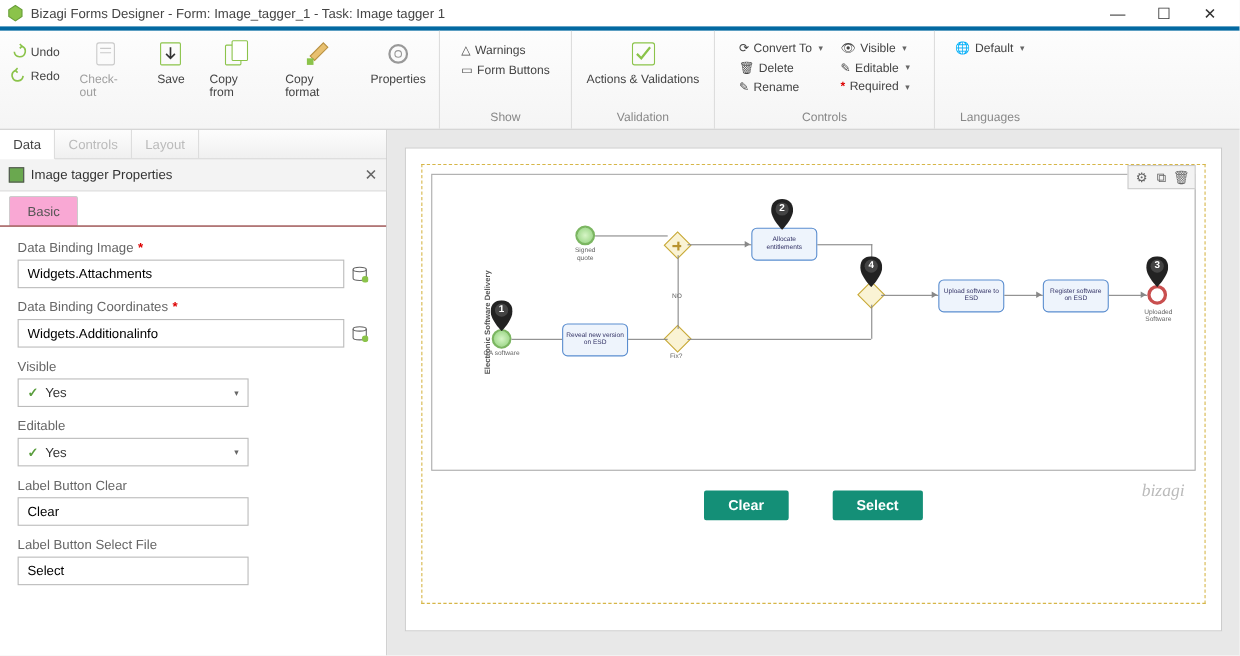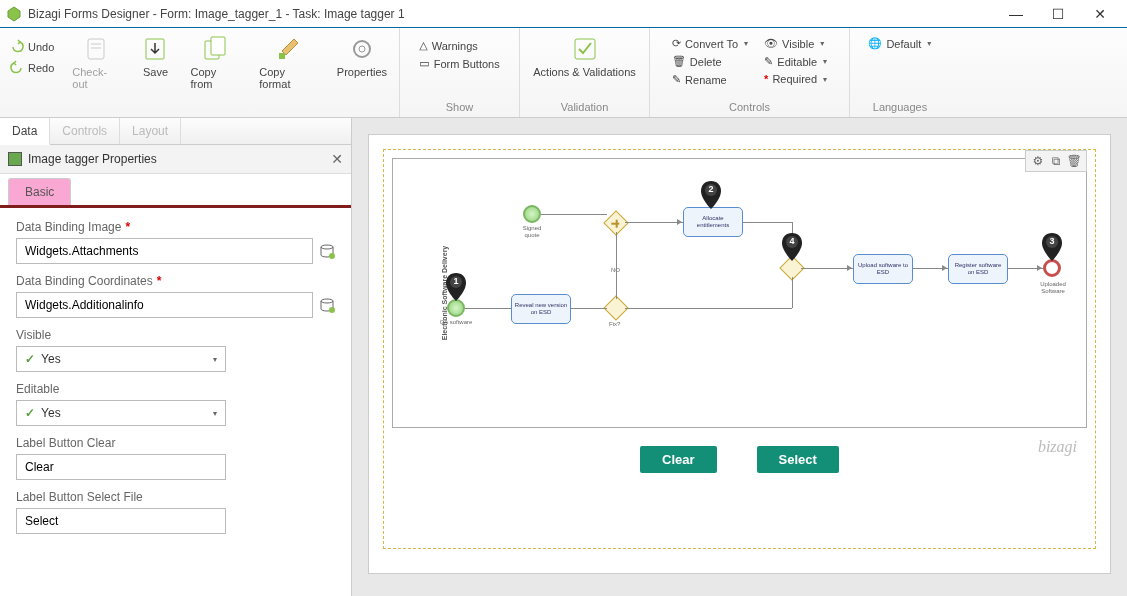--- a/index.html
+++ b/index.html
@@ -1,19 +1,19 @@
 <!DOCTYPE html>
 <html><head>
 <meta charset="utf-8">
 <style>
 * { box-sizing: border-box; margin: 0; padding: 0; font-family: "Segoe UI", Tahoma, sans-serif; }
 body { width: 1127px; height: 596px; background: #fff; font-size: 12px; color: #333; overflow: hidden; }
 
 
-.titlebar { height: 28px; display: flex; align-items: center; padding: 0 6px; background: #fff; border-bottom: 1px solid #0369a1; }
+.titlebar { height: 28px; display: flex; align-items: center; padding: 0 6px; background: #fff; border-bottom: 4px solid #0369a1; }
 .titlebar .logo { width: 16px; height: 16px; margin-right: 6px; }
 .titlebar .title { flex: 1; font-size: 12px; color: #444; }
 .titlebar .win-btns { display: flex; gap: 0; }
 .titlebar .win-btn { width: 42px; height: 26px; display: flex; align-items: center; justify-content: center; font-size: 14px; cursor: pointer; }
 
 
 .ribbon { height: 90px; background: linear-gradient(#fdfdfd,#f5f5f5); border-bottom: 1px solid #ccc; display: flex; position: relative; }
 .rgroup { border-right: 1px solid #ddd; padding: 4px 8px 2px; display: flex; flex-direction: column; align-items: center; }
 .rgroup .items { flex: 1; display: flex; align-items: flex-start; gap: 12px; }
 .rgroup .label { text-align: center; font-size: 11px; color: #888; padding-bottom: 2px; }
@@ -32,21 +32,21 @@
 .side-tab { padding: 6px 12px; font-size: 12px; color: #bbb; border-right: 1px solid #ddd; cursor: pointer; }
 .side-tab.active { color: #444; background: #fff; border-bottom: 1px solid #fff; margin-bottom: -1px; }
 
 .prop-header { display: flex; align-items: center; padding: 6px 8px; background: #f3f3f3; border-bottom: 1px solid #ddd; }
 .prop-header .icon { width: 14px; height: 14px; margin-right: 6px; background: #6aa84f; border: 1px solid #555; }
 .prop-header .close { margin-left: auto; font-size: 14px; cursor: pointer; color: #666; }
 
 .prop-tabs { padding: 4px 8px 0; }
 .prop-tab { display: inline-block; padding: 6px 16px; border: 1px solid #ccc; border-bottom: none; background: #f9a8d4; font-size: 12px; color: #555; border-radius: 3px 3px 0 0; }
 
-.prop-body { padding: 12px 16px; border-top: 3px solid #7f1d1d; overflow-y: auto; flex: 1; }
+.prop-body { padding: 12px 16px; border-top: 1px solid #7f1d1d; overflow-y: auto; flex: 1; }
 .field { margin-bottom: 10px; }
 .field-label { font-size: 12px; color: #666; margin-bottom: 4px; display: flex; gap: 4px; }
 .input-row { display: flex; gap: 6px; align-items: center; }
 .text-input { flex: 1; height: 26px; border: 1px solid #bbb; padding: 0 8px; font-size: 12px; background: #fff; }
 .db-icon { width: 16px; height: 16px; cursor: pointer; }
 .select { width: 210px; height: 26px; border: 1px solid #bbb; padding: 0 8px; font-size: 12px; background: #fff; display: flex; align-items: center; gap: 6px; justify-content: space-between; cursor: pointer; }
 .select .check { color: #5a9e3e; font-weight: bold; }
 
 
 .canvas-wrap { flex: 1; background: #e8e8e8; padding: 16px; overflow: auto; }

